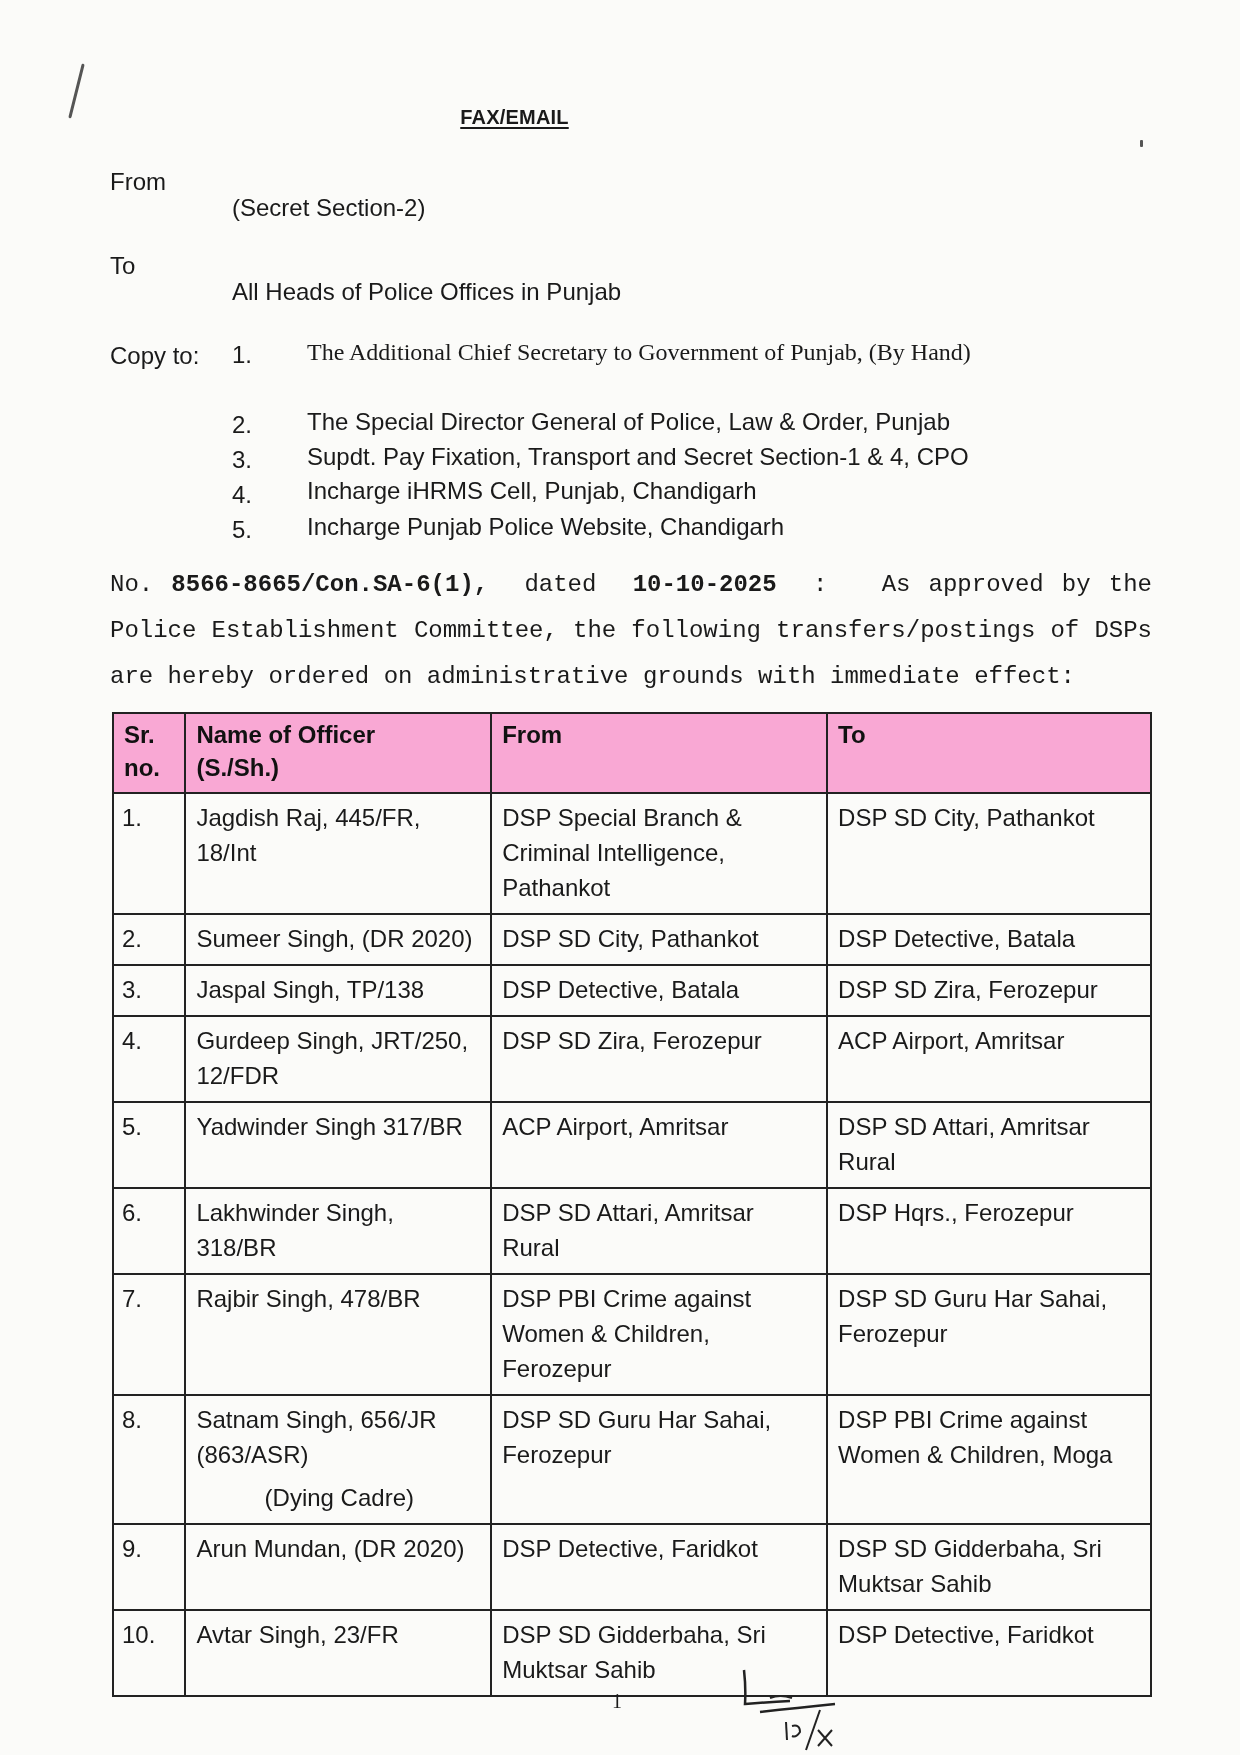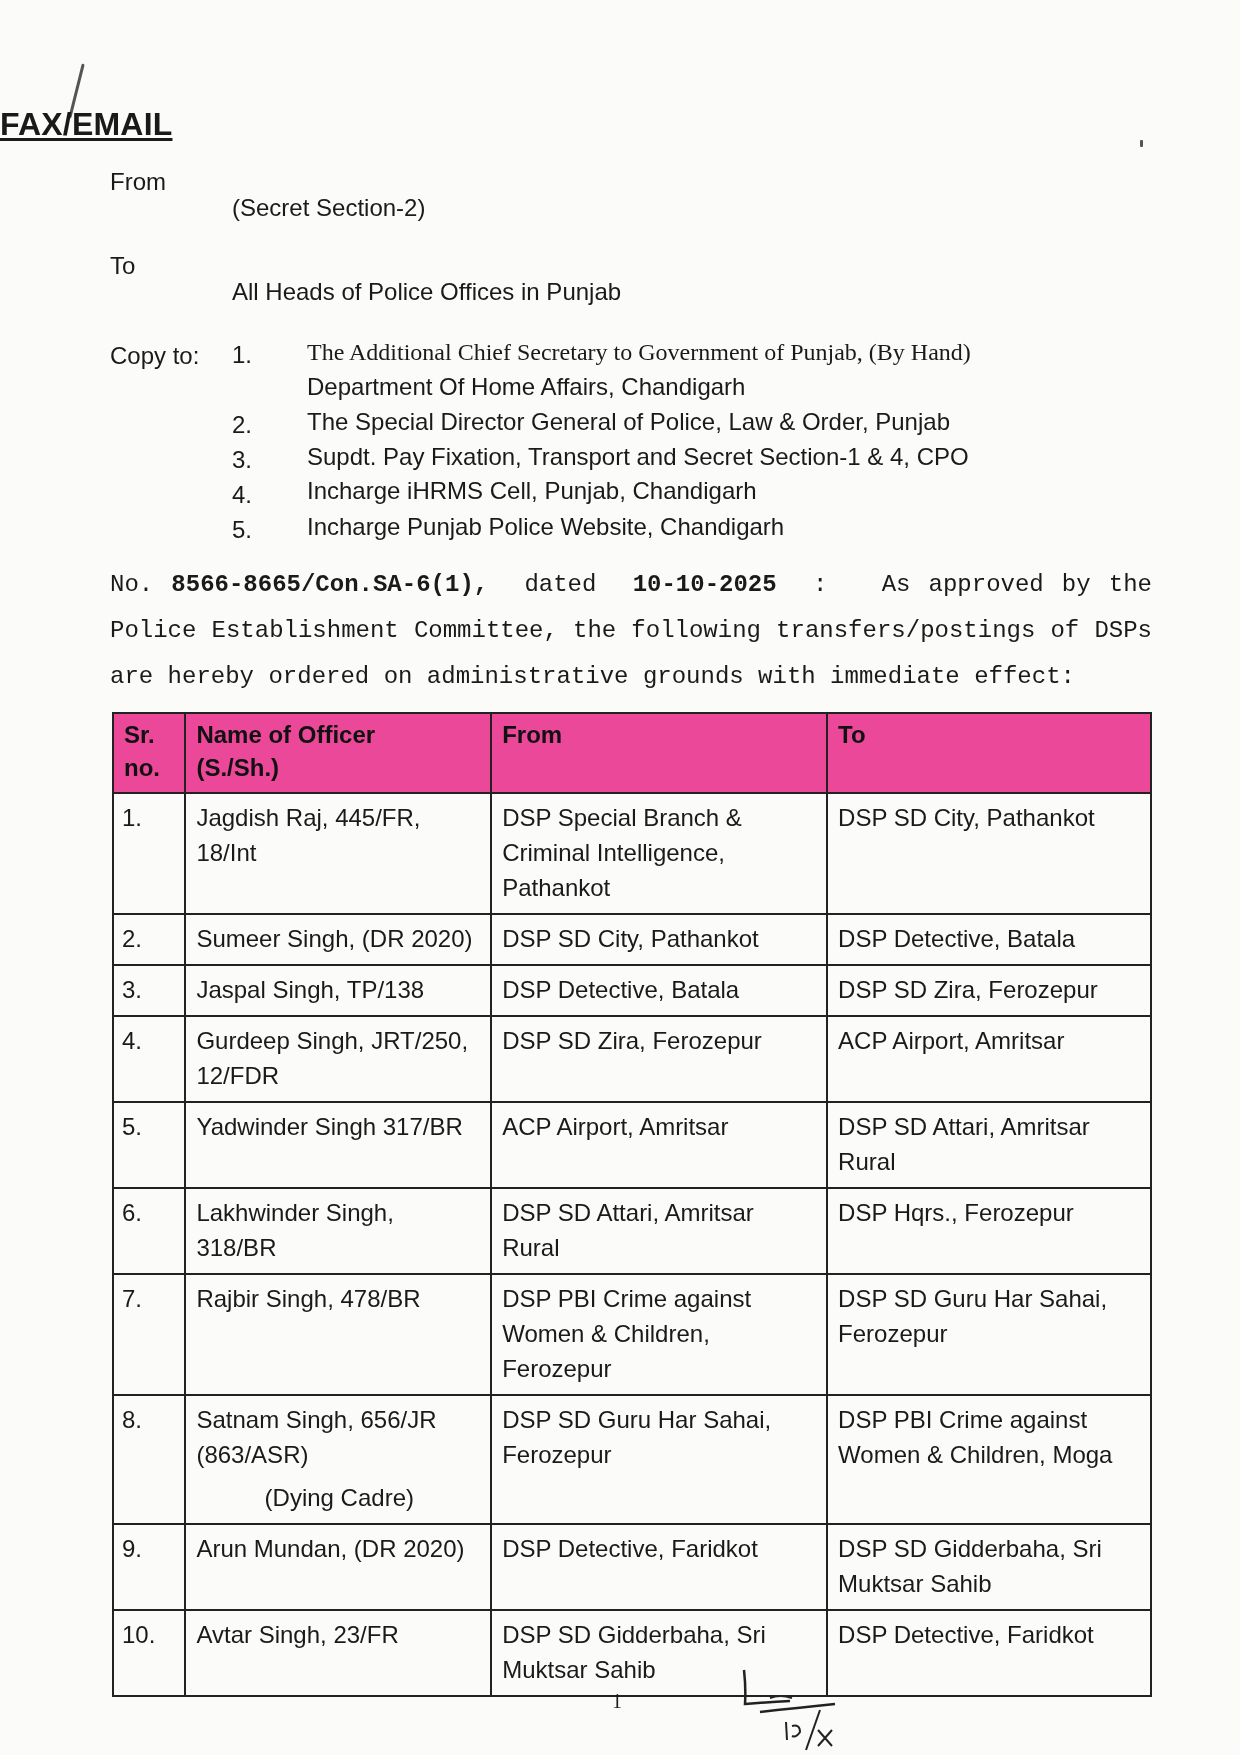--- a/index.html
+++ b/index.html
@@ -15,21 +15,21 @@
 
   .stray-mark {
     position: absolute; left: 75px; top: 63px;
     width: 3px; height: 56px; background: #555;
     transform: rotate(14deg); border-radius: 2px;
   }
   .stray-dot { position: absolute; width: 3px; height: 7px; background: #555; border-radius: 1px; }
 
   .title {
     position: absolute; left: 0; width: 1029px; top: 106px;
-    text-align: left; font-weight: bold; font-size: 32px;
+    text-align: center; font-weight: bold; font-size: 20px;
     text-decoration: underline; text-underline-offset: 3px;
     letter-spacing: 0.2px;
   }
 
   .txt { position: absolute; font-size: 24px; line-height: 32px; white-space: nowrap; }
   .label { left: 110px; }
   .val { left: 232px; }
 
   .copy-num { position: absolute; left: 232px; font-size: 24px; line-height: 34px; }
   .copy-text { position: absolute; left: 307px; font-size: 24px; line-height: 34px; white-space: nowrap; }
@@ -43,21 +43,21 @@
   table.transfers {
     position: absolute; left: 112px; top: 712px;
     width: 1040px; border-collapse: collapse;
     font-size: 24px; line-height: 35px;
   }
   table.transfers th, table.transfers td {
     border: 2px solid #222; vertical-align: top; text-align: left;
     padding: 6px 8px 8px 10px;
   }
   table.transfers th {
-    background: #ec4899; font-weight: bold; color: #111;
+    background: #f9a8d4; font-weight: bold; color: #111;
     padding-top: 4px; padding-bottom: 8px; line-height: 33px;
   }
   table.transfers td.sr { width: 54px; padding-left: 8px; }
   table.transfers td.name { width: 284px; }
   table.transfers td.from { width: 314px; }
   table.transfers td.to { width: 302px; }
   .cell-line { display: block; }
   .cadre-note { display: block; margin-top: 8px; text-align: center; }
 
   .page-num { position: absolute; left: 612px; top: 1690px; font-size: 20px; font-family: "Liberation Serif", serif; }
@@ -76,21 +76,20 @@
   <div class="txt label" style="top:166px;">From</div>
   <div class="txt val" style="top:192px;text-align:right;">(Secret Section-2)</div>
 
   <div class="txt label" style="top:250px;">To</div>
   <div class="txt val" style="top:276px;">All Heads of Police Offices in Punjab</div>
 
   <div class="txt label" style="top:340px;">Copy to:</div>
 
   <div class="copy-num" style="top:338px;">1.</div>
   <div class="copy-text" style="top:335px;font-family:Liberation Serif, serif;">The Additional Chief Secretary to Government of Punjab, (By Hand)</div>
-  <div class="copy-text" style="top:370px;">Department Of Home Affairs, Chandigarh</div>
 
   <div class="copy-num" style="top:408px;">2.</div>
   <div class="copy-text" style="top:405px;">The Special Director General of Police, Law &amp; Order, Punjab</div>
 
   <div class="copy-num" style="top:443px;">3.</div>
   <div class="copy-text" style="top:440px;">Supdt. Pay Fixation, Transport and Secret Section-1 &amp; 4, CPO</div>
 
   <div class="copy-num" style="top:478px;">4.</div>
   <div class="copy-text" style="top:474px;">Incharge iHRMS Cell, Punjab, Chandigarh</div>
 

